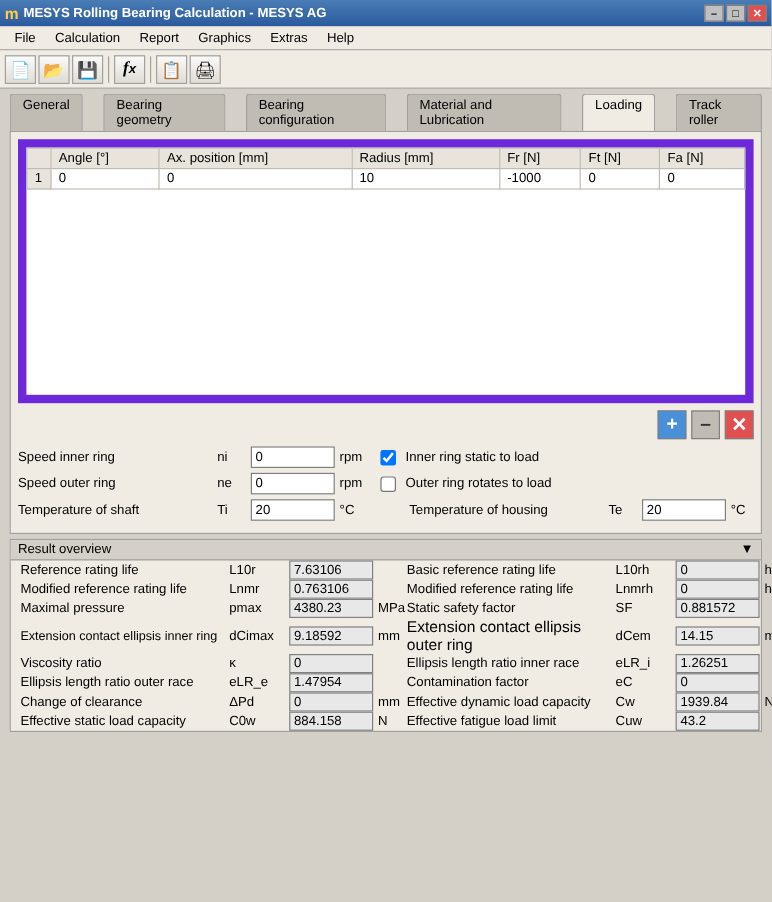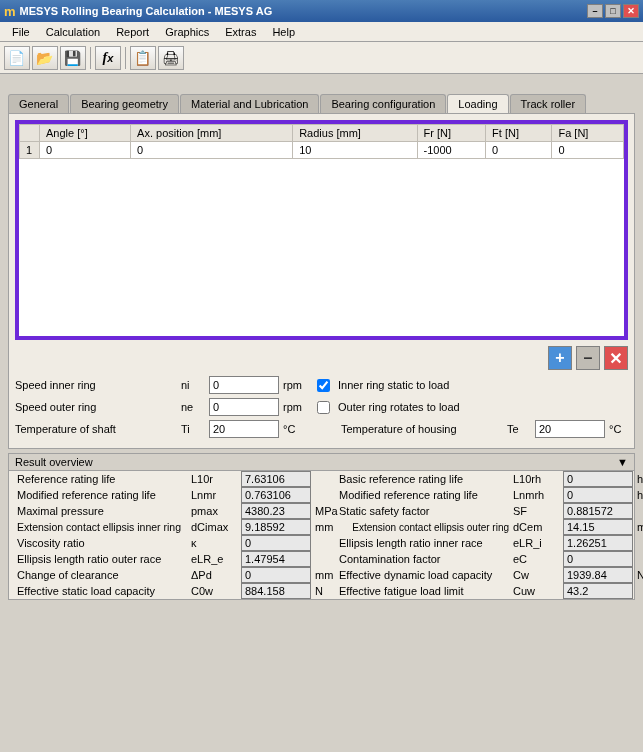--- a/index.html
+++ b/index.html
@@ -58,22 +58,22 @@
       border: 1px solid #a0a0a0;
       display: flex; align-items: center; justify-content: center;
       cursor: pointer; font-size: 14px;
     }
     .tb-sep { width: 1px; height: 22px; background: #a0a0a0; margin: 0 2px; }
 
     
     #tab-bar {
       background: #d4d0c8;
       display: flex;
-      padding: 20px 8px 0;
-      gap: 1px;
+      padding: 4px 8px 0;
+      gap: 17px;
     }
     .tab {
       padding: 3px 10px;
       background: #c0bcb4;
       border: 1px solid #a0a0a0;
       border-bottom: none;
       cursor: pointer;
       color: #000;
       border-radius: 3px 3px 0 0;
     }
@@ -108,21 +108,21 @@
     #load-table td {
       border: 1px solid #c0bcb4;
       padding: 2px 6px;
       background: white;
     }
     #load-table .row-num {
       background: #e8e4dc;
       width: 20px;
     }
     .table-container {
-      border: 4px solid #6d28d9;
+      border: 7px solid #6d28d9;
       background: white;
       margin-bottom: 6px;
       min-height: 220px;
     }
 
     
     .action-btns {
       display: flex;
       justify-content: flex-end;
       gap: 4px;
@@ -229,22 +229,22 @@
   <div class="tb-sep"></div>
   <div class="tb-btn" style="font-family:serif;font-style:italic;font-size:14px;font-weight:bold;">f<sub>x</sub></div>
   <div class="tb-sep"></div>
   <div class="tb-btn">📋</div>
   <div class="tb-btn">🖨</div>
 </div>
 
 <div id="tab-bar">
   <div class="tab">General</div>
   <div class="tab">Bearing geometry</div>
+  <div class="tab">Bearing configuration</div>
   <div class="tab">Material and Lubrication</div>
-  <div class="tab">Bearing configuration</div>
   <div class="tab active">Loading</div>
   <div class="tab">Track roller</div>
 </div>
 
 <div id="main-content">
 
   <div class="table-container">
     <table id="load-table">
       <thead>
         <tr>
@@ -359,21 +359,21 @@
     </div>
 
     <div class="half-row">
       <div class="half">
         <span class="res-label-sm" style="font-size:10.5px;">Extension contact ellipsis inner ring</span>
         <span class="res-sym-sm">dCimax</span>
         <span class="res-val-sm">9.18592</span>
         <span class="res-unit-sm">mm</span>
       </div>
       <div class="half">
-        <span class="res-label-sm" style="font-size:10px;text-align:right;">Extension contact ellipsis outer ring</span>
+        <span class="res-label-sm" style="font-size:13px;">Extension contact ellipsis outer ring</span>
         <span class="res-sym-sm">dCem</span>
         <span class="res-val-sm">14.15</span>
         <span class="res-unit-sm">mm</span>
       </div>
     </div>
 
     <div class="half-row">
       <div class="half">
         <span class="res-label-sm">Viscosity ratio</span>
         <span class="res-sym-sm">κ</span>

